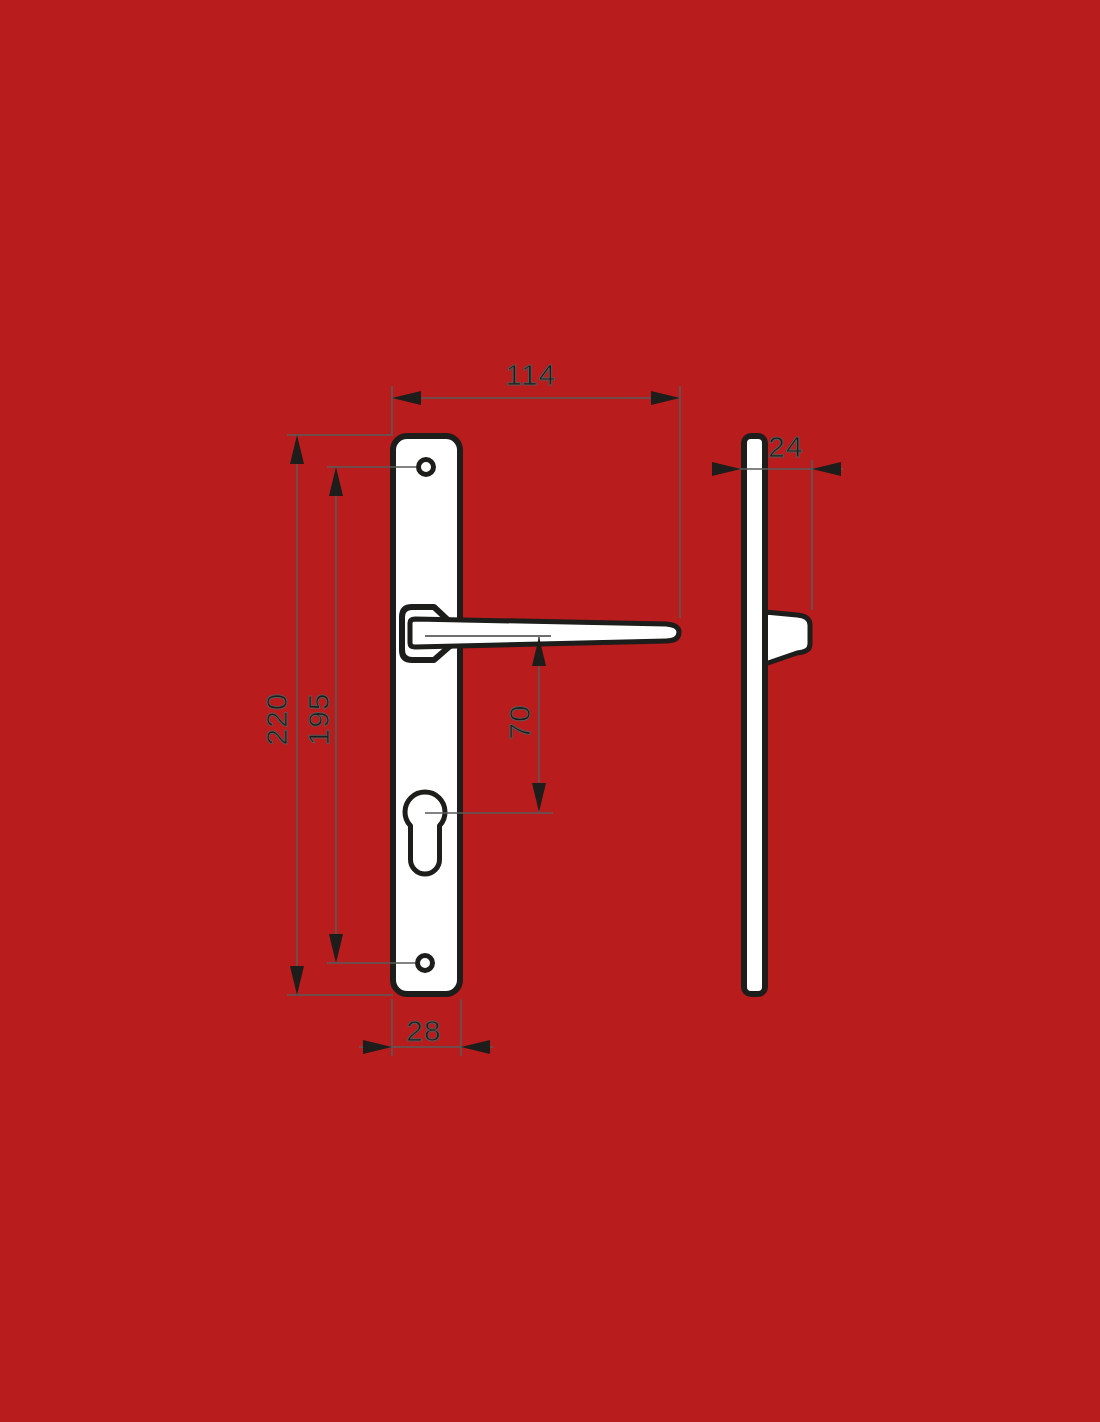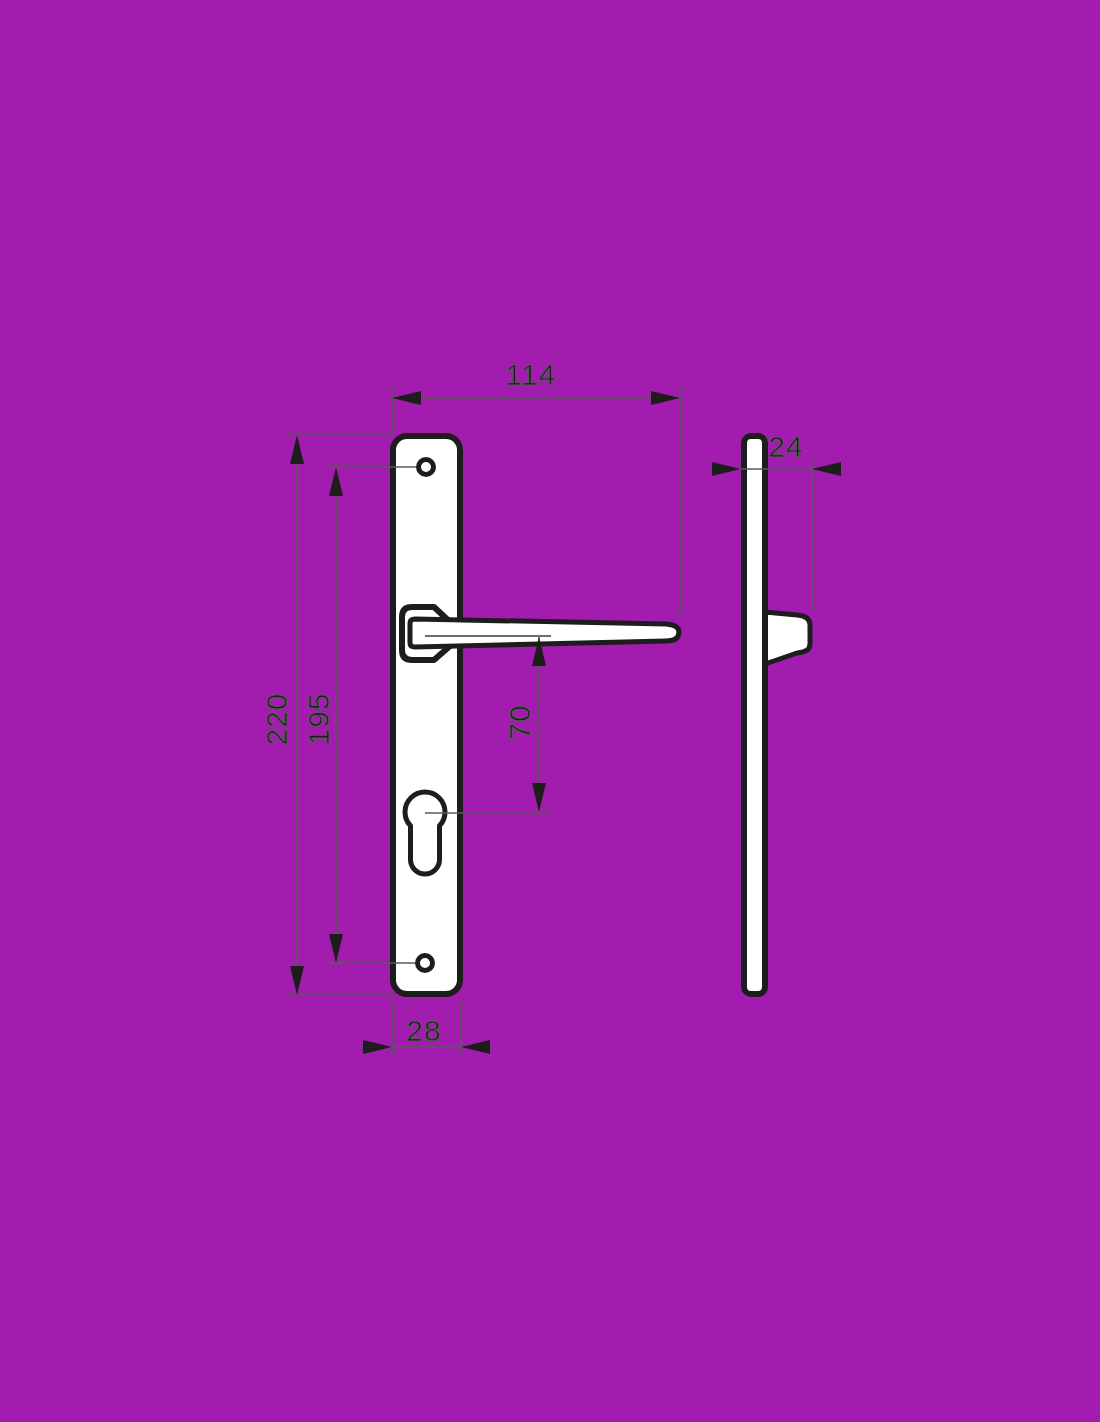--- a/index.html
+++ b/index.html
@@ -7,21 +7,21 @@
     padding: 0;
     background: #ffffff;
     width: 1100px;
     height: 1422px;
     font-family: "Liberation Sans", sans-serif;
   }
   .stage {
     position: relative;
     width: 1100px;
     height: 1422px;
-    background: #a21caf;
+    background: #b91c1c;
     overflow: hidden;
   }
   svg { display: block; }
   .outline {
     fill: #ffffff;
     stroke: #1d1d1b;
     stroke-linejoin: round;
     stroke-linecap: round;
   }
   .ow6 { stroke-width: 6; }

